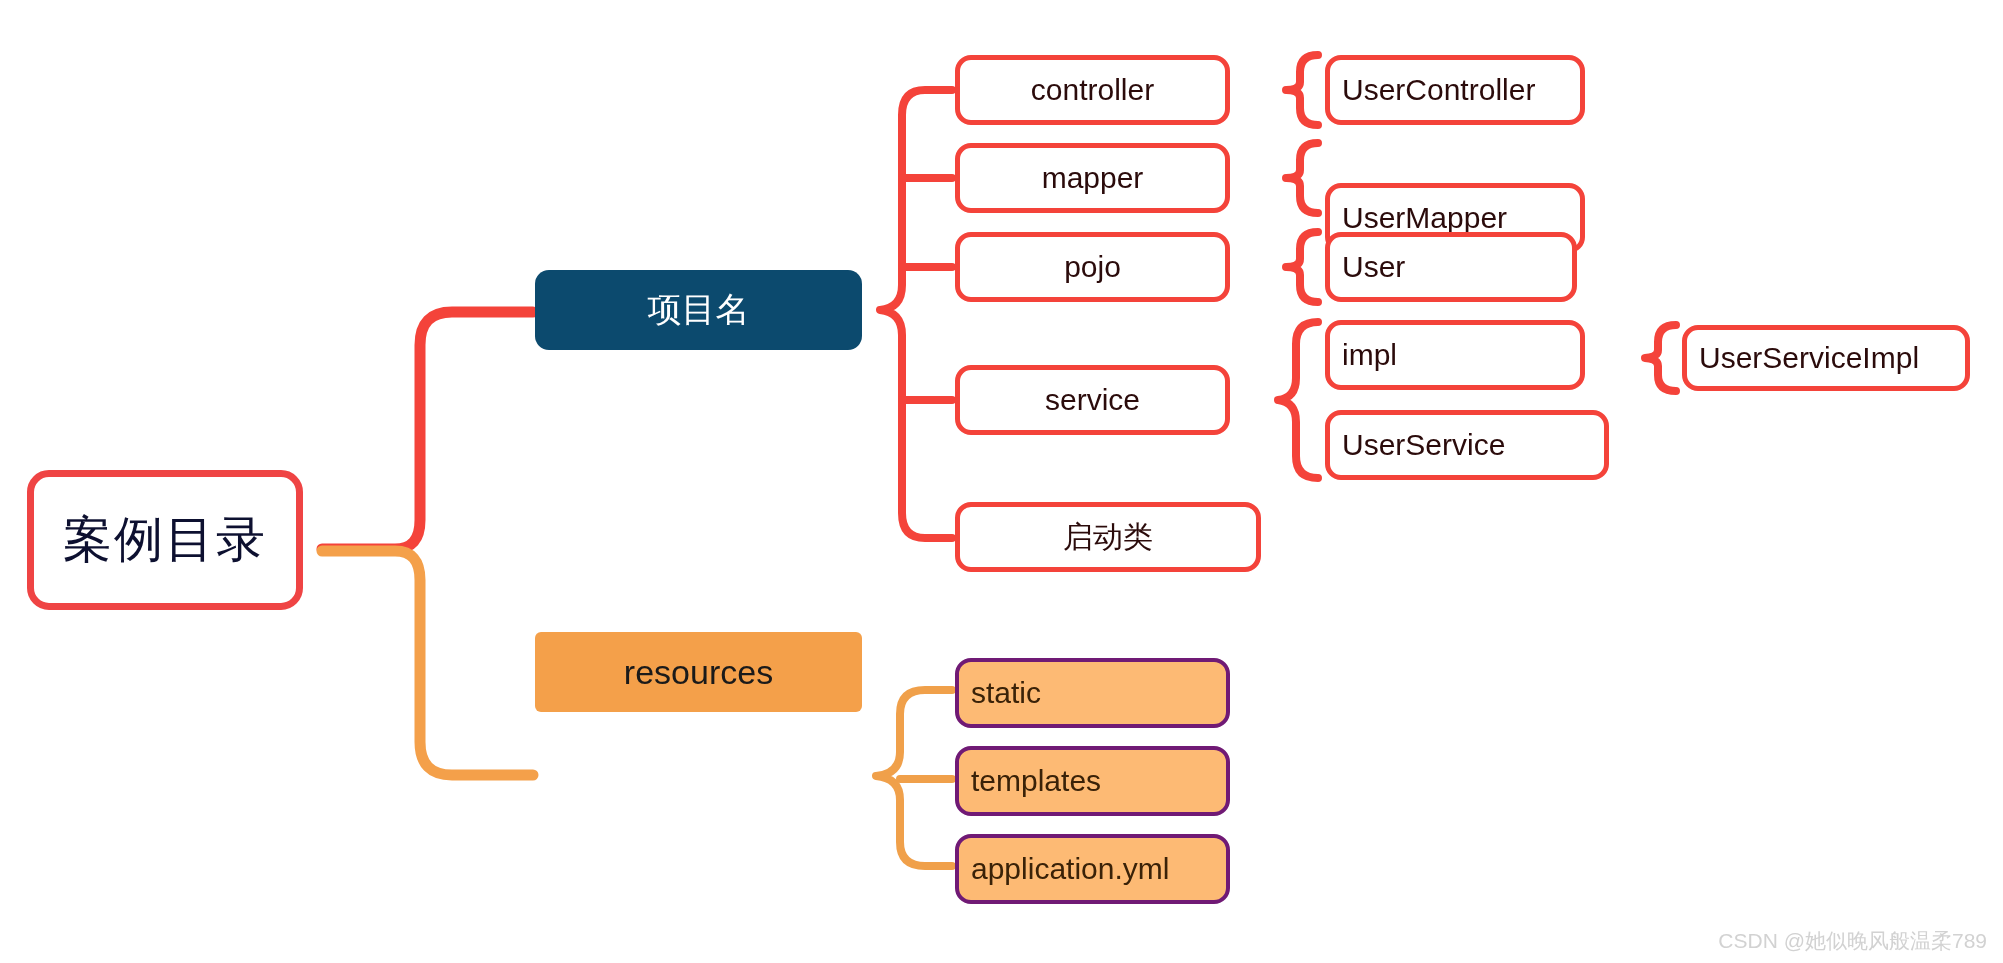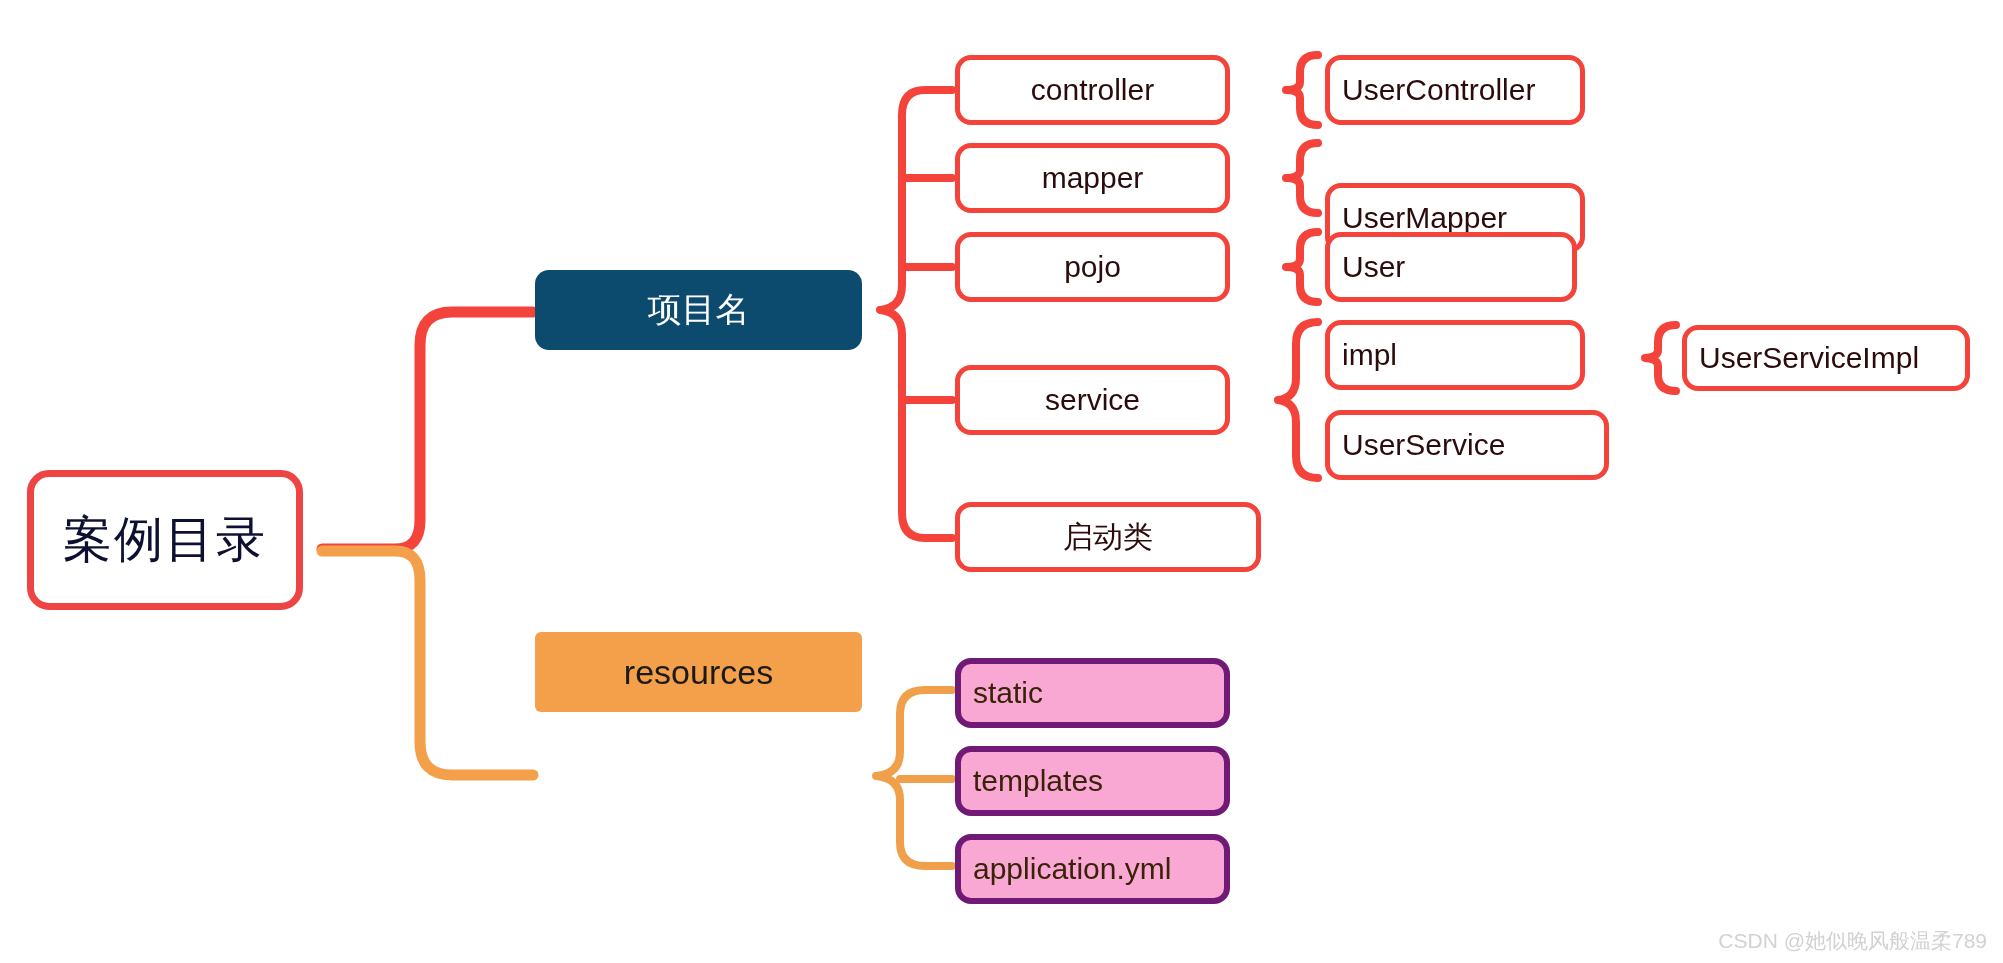--- a/index.html
+++ b/index.html
@@ -61,22 +61,22 @@
   }
   
   .node-outline-red {
     background: #ffffff;
     border: 5px solid #f4433a;
     border-radius: 16px;
     color: #2b0b0b;
     font-size: 30px;
   }
   .node-outline-orange {
-    background: #f9a8d4;
-    border: 6px solid #701a75;
+    background: #fdba74;
+    border: 4px solid #701a75;
     border-radius: 16px;
     color: #3a2208;
     font-size: 30px;
   }
   .node-left { padding-left: 12px; }
 
   .watermark {
     position: absolute;
     right: 16px;
     bottom: 8px;

